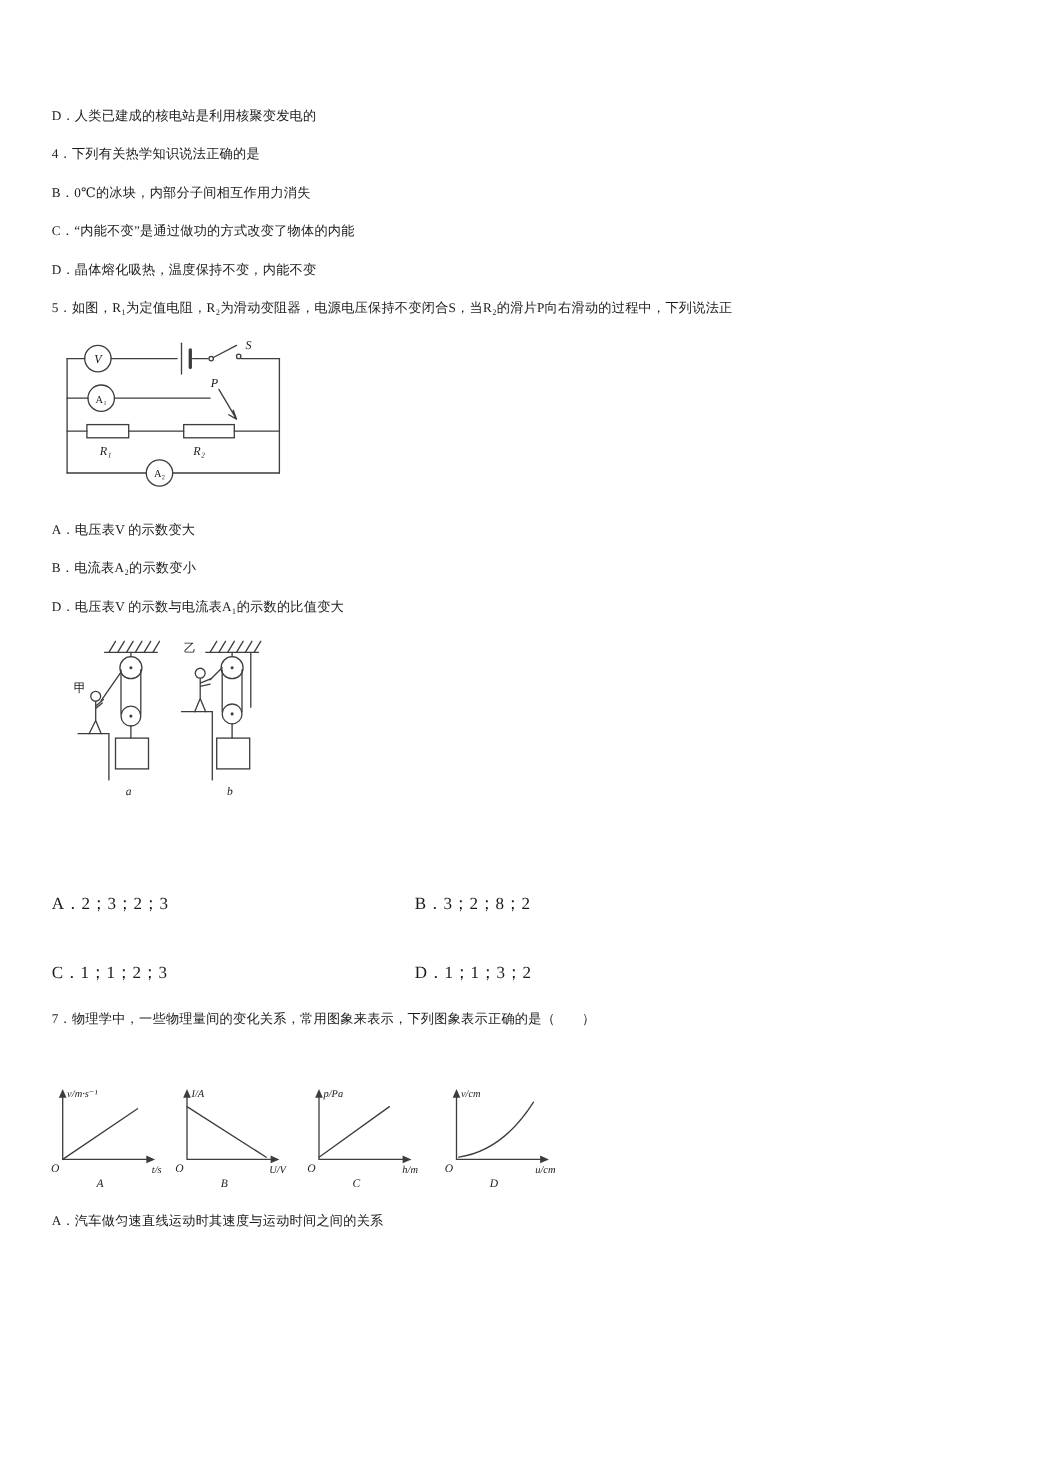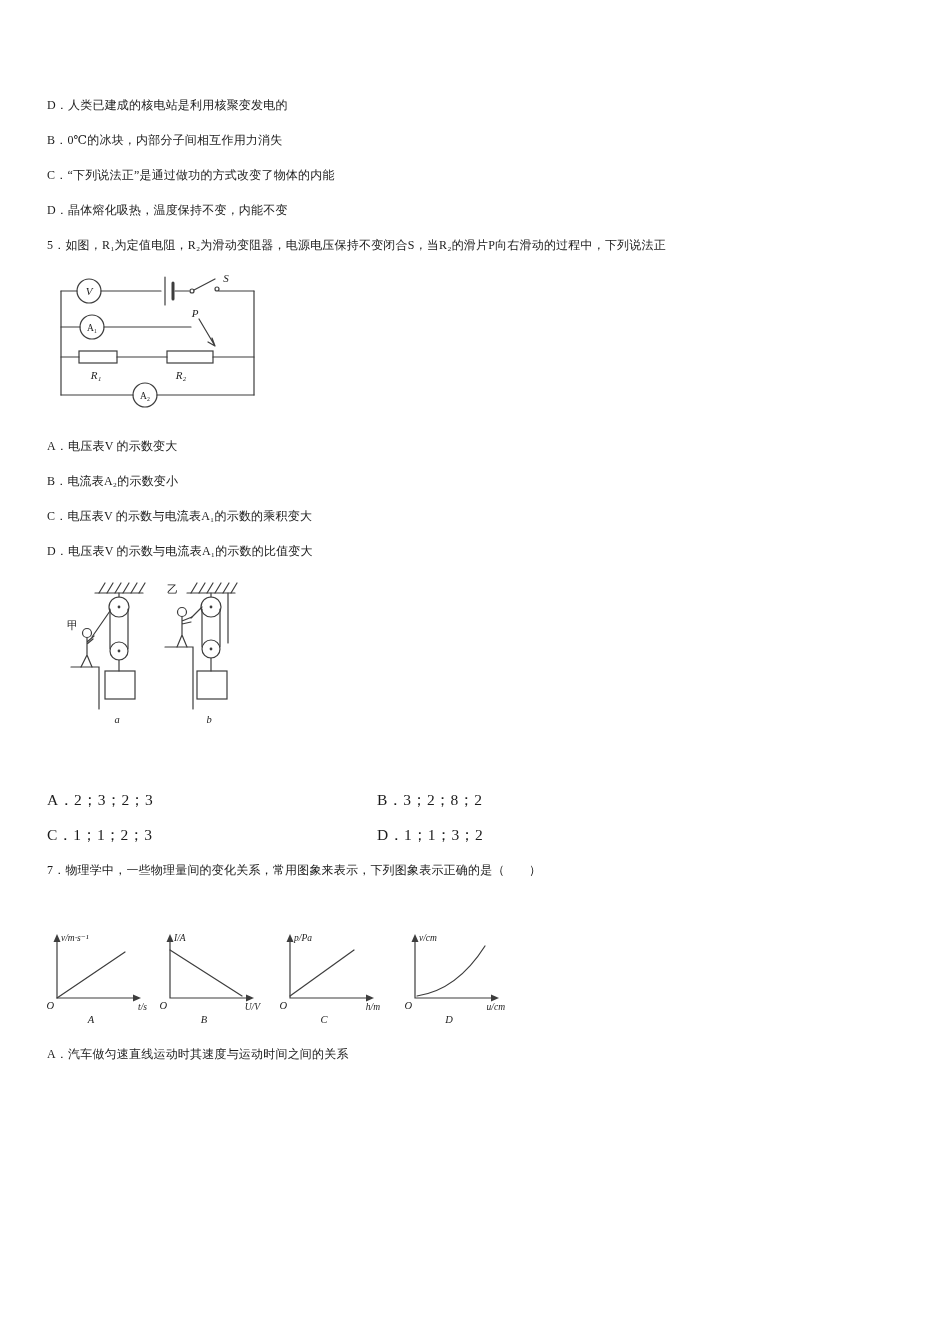--- a/index.html
+++ b/index.html
@@ -10,22 +10,22 @@
     color:#1b1b1b;
     overflow:hidden;
     position:relative;
   }
   .page { padding:88px 45px 0 47px; }
   .line {
     height:35px; display:flex; align-items:center;
     font-size:12px; white-space:nowrap; letter-spacing:0.2px;
   }
   .opt-row {
-    position:relative; height:35px; display:flex; align-items:center;
-    font-size:15.5px; white-space:nowrap; letter-spacing:0.2px;
+    position:relative; height:35px; display:flex; align-items:flex-start;
+    font-size:15.5px; white-space:nowrap; letter-spacing:0.2px;margin-top:28px;
   }
   .opt-row .col2 { position:absolute; left:330px; }
 
   .fig-circuit { height:160px; }
   .fig-circuit svg { display:block; margin:6px 0 0 2px; }
   .fig-pulley { height:206px; }
   .fig-pulley svg { display:block; margin:8px 0 0 12px; }
   .fig-graphs { height:149px; padding-top:38px; display:flex; align-items:flex-start; margin-left:-10px; }
   .fig-graphs svg { display:block; }
   .fig-graphs svg:nth-child(2) { margin-left:1px; }
@@ -44,22 +44,23 @@
   .mid { text-anchor:middle; }
   .end { text-anchor:end; }
 </style>
 </head>
 <body>
 
 <div class="page">
 
   <div class="line">D．人类已建成的核电站是利用核聚变发电的</div>
 
+  <div class="line">4．下列有关热学知识说法正确的是</div>
   <div class="line">B．0℃的冰块，内部分子间相互作用力消失</div>
-  <div class="line">C．“下列说法正”是通过做功的方式改变了物体的内能</div>
+  <div class="line">C．“内能不变”是通过做功的方式改变了物体的内能</div>
   <div class="line">D．晶体熔化吸热，温度保持不变，内能不变</div>
 
   <div class="line">5．如图，R₁为定值电阻，R₂为滑动变阻器，电源电压保持不变闭合S，当R₂的滑片P向右滑动的过程中，下列说法正</div>
 
   <div class="fig-circuit">
     <svg width="235" height="148" viewBox="0 0 235 148">
       <g class="wires">
         <path d="M12,22 H28 M52,22 H112 M126,22 H140 M170,22 H205"></path>
         <path d="M12,22 V126"></path>
         <path d="M205,22 V126"></path>
@@ -83,21 +84,20 @@
       <text x="96" y="130" class="t9 mid">A₂</text>
       <text x="47" y="110" class="t11 it mid">R₁</text>
       <text x="132" y="110" class="t11 it mid">R₂</text>
       <text x="146" y="48" class="t11 it mid">P</text>
       <text x="177" y="13" class="t11 it mid">S</text>
     </svg>
   </div>
 
   <div class="line">A．电压表V 的示数变大</div>
   <div class="line">B．电流表A₂的示数变小</div>
-  <div class="line">C．电压表V 的示数与电流表A₁的示数的乘积变大</div>
   <div class="line">D．电压表V 的示数与电流表A₁的示数的比值变大</div>
 
 
   <div class="fig-pulley">
     <svg width="210" height="192" viewBox="0 0 210 192">
       <g class="wires">
         <path d="M36,16 H84"></path>
         <path d="M40,16 L46,6 M48,16 L54,6 M56,16 L62,6 M64,16 L70,6 M72,16 L78,6 M80,16 L86,6"></path>
         <path d="M60,16 V20"></path>
         <circle cx="60" cy="30" r="10"></circle>

